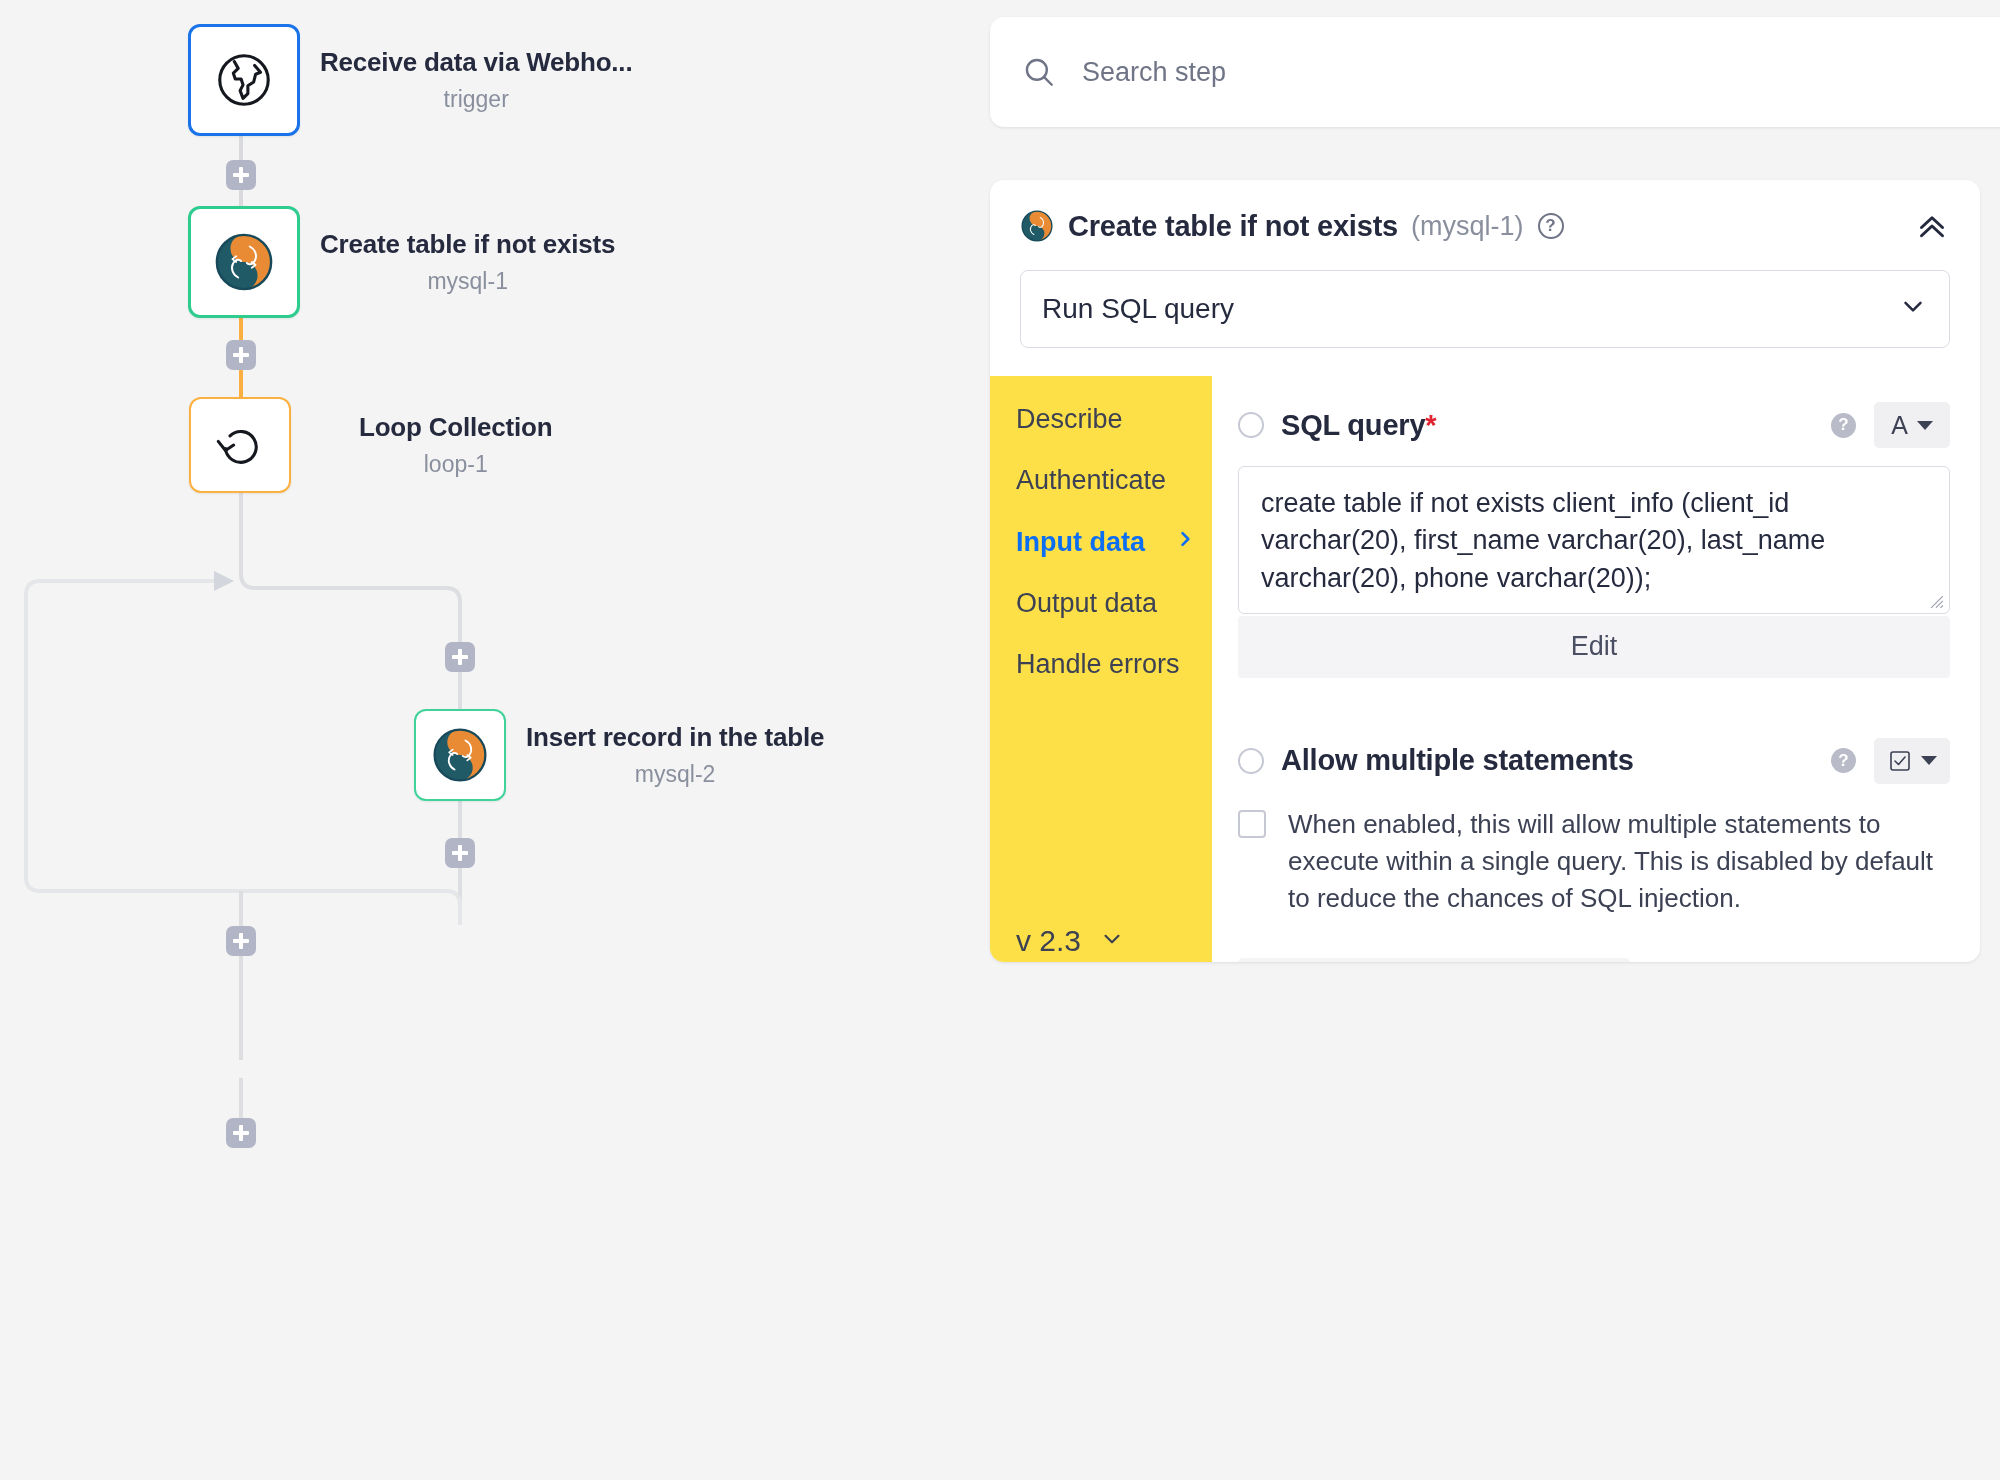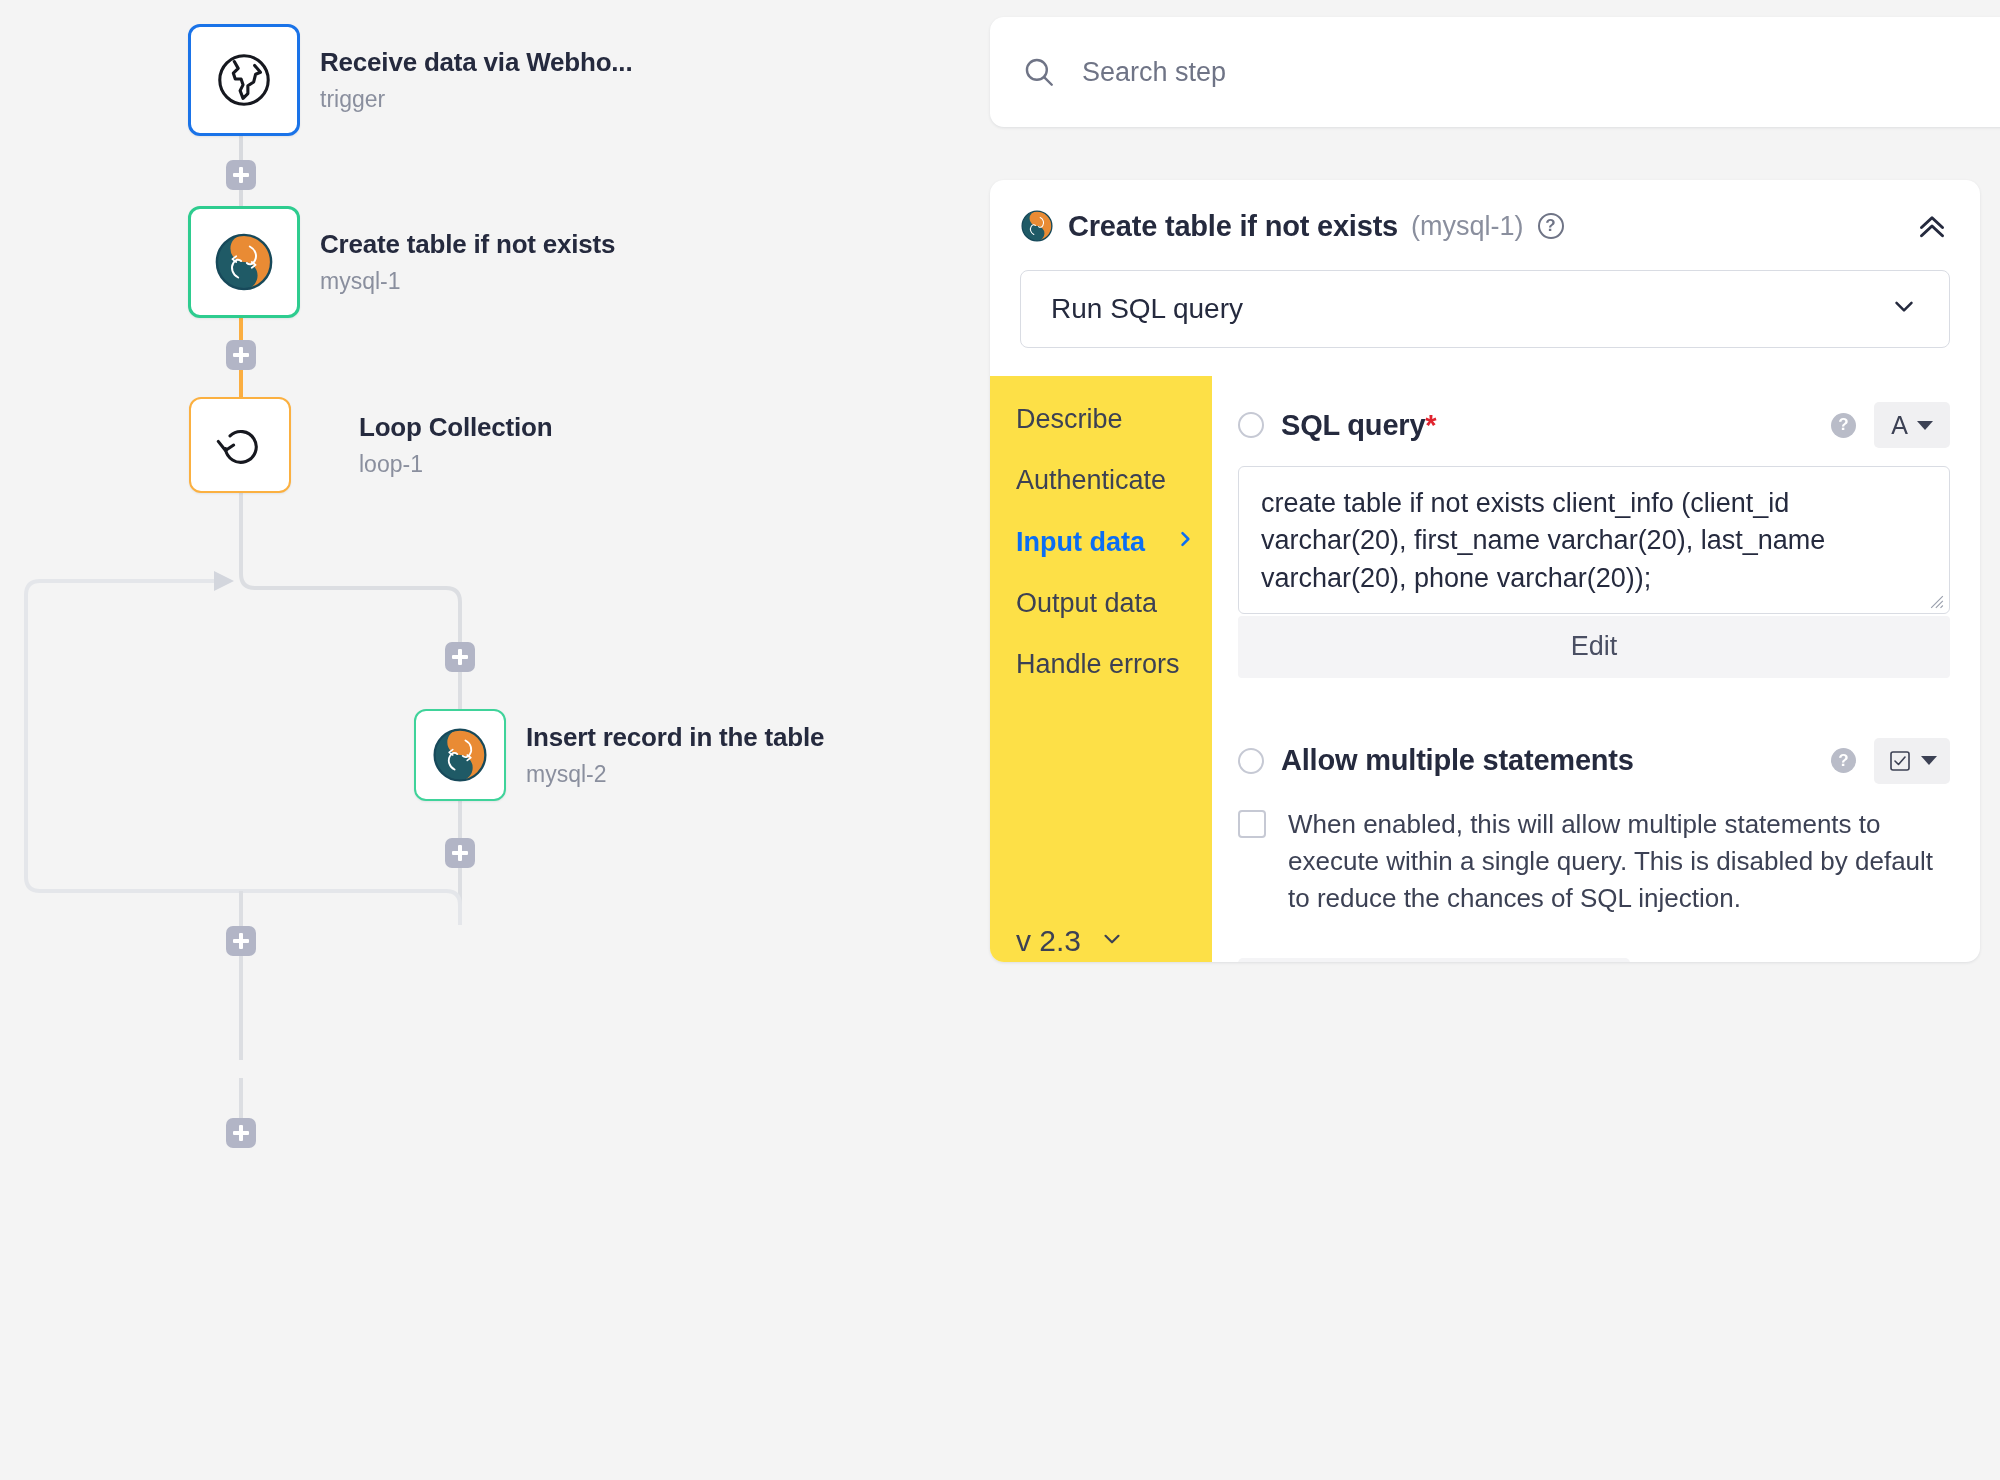--- a/index.html
+++ b/index.html
@@ -20,21 +20,21 @@
   .node-box {
     width: 112px; height: 112px; border-radius: 12px; background: #fff;
     border: 3px solid #cbd0d8; display: flex; align-items: center; justify-content: center;
     box-shadow: 0 1px 2px rgba(30,35,60,.08);
     flex: 0 0 auto;
   }
   .node-box.blue   { border-color: #1a73e8; }
   .node-box.green  { border-color: #2ecc8f; }
   .node-box.green-thin { border-color: #3fd39a; border-width: 2px; }
   .node-box.orange { border-color: #fbb040; border-width: 2px; }
-  .node-text { margin-left: 20px; }
+  .node-text { margin-left: 20px; text-align: center; }
   .node-title {
     font-size: 26px; font-weight: 700; color: #252a3e; letter-spacing: -.2px;
     white-space: nowrap; line-height: 1.2;
   }
   .node-sub { font-size: 23px; color: #8a8f9e; margin-top: 8px; line-height: 1.2; }
 
   .plus {
     position: absolute; width: 30px; height: 30px; border-radius: 7px;
     background: #b2b5c6; display: flex; align-items: center; justify-content: center;
   }
@@ -63,21 +63,21 @@
   .panel-id { font-size: 27px; color: #8a8f9e; margin-left: 13px; }
   .help-circle {
     width: 26px; height: 26px; border-radius: 50%; border: 2px solid #6f7486;
     color: #6f7486; font-size: 17px; font-weight: 700; display: flex;
     align-items: center; justify-content: center; margin-left: 14px; flex: 0 0 auto;
   }
   .collapse-btn { margin-left: auto; width: 36px; height: 36px; display: flex; align-items: center; justify-content: center; }
 
   .select-box {
     margin: 26px 30px 0 30px; height: 78px; border: 1px solid #d9dce3; border-radius: 8px;
-    display: flex; align-items: center; padding: 0 30px; font-size: 28px; color: #252a3e;
+    display: flex; align-items: center; padding: 0 21px; font-size: 28px; color: #252a3e;
   }
   .select-caret { margin-left: auto; }
 
   .panel-body { display: flex; margin-top: 28px; height: 630px; }
   .side-nav {
     width: 222px; background: #fde047; padding: 28px 0 0 26px;
     display: flex; flex-direction: column; position: relative;
   }
   .side-item {
     font-size: 27px; color: #3c4154; margin-bottom: 30px; display: flex;

